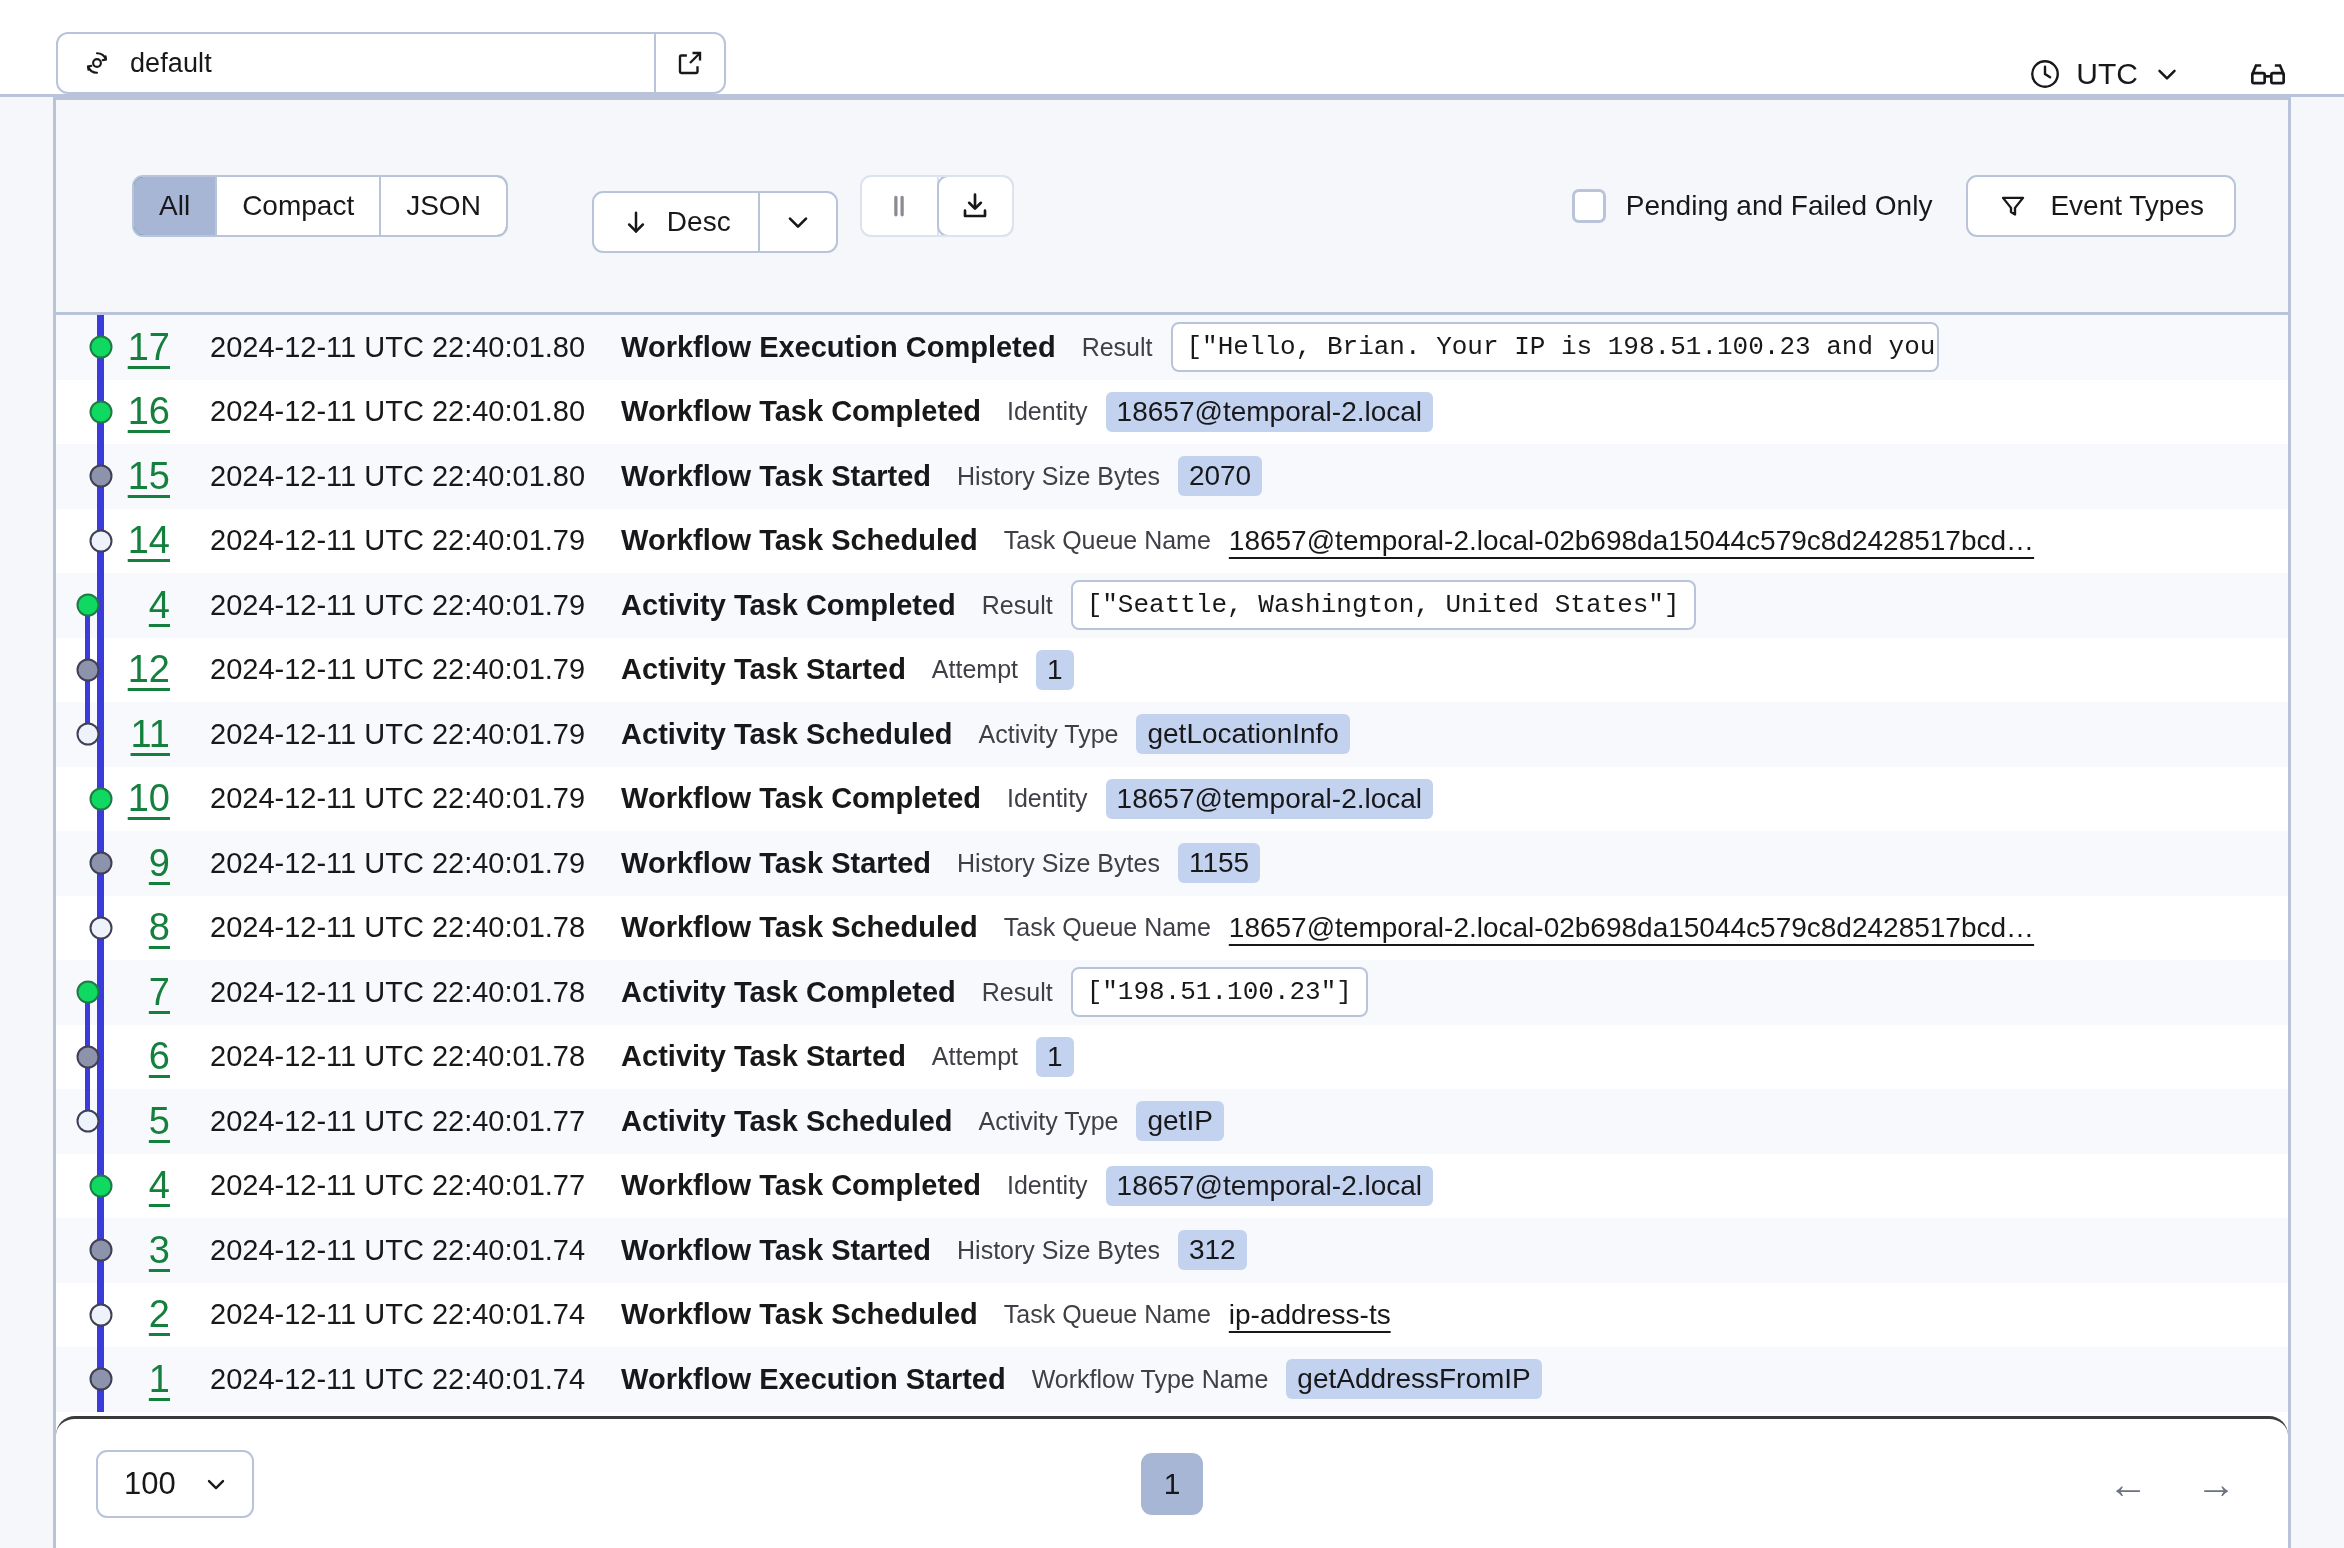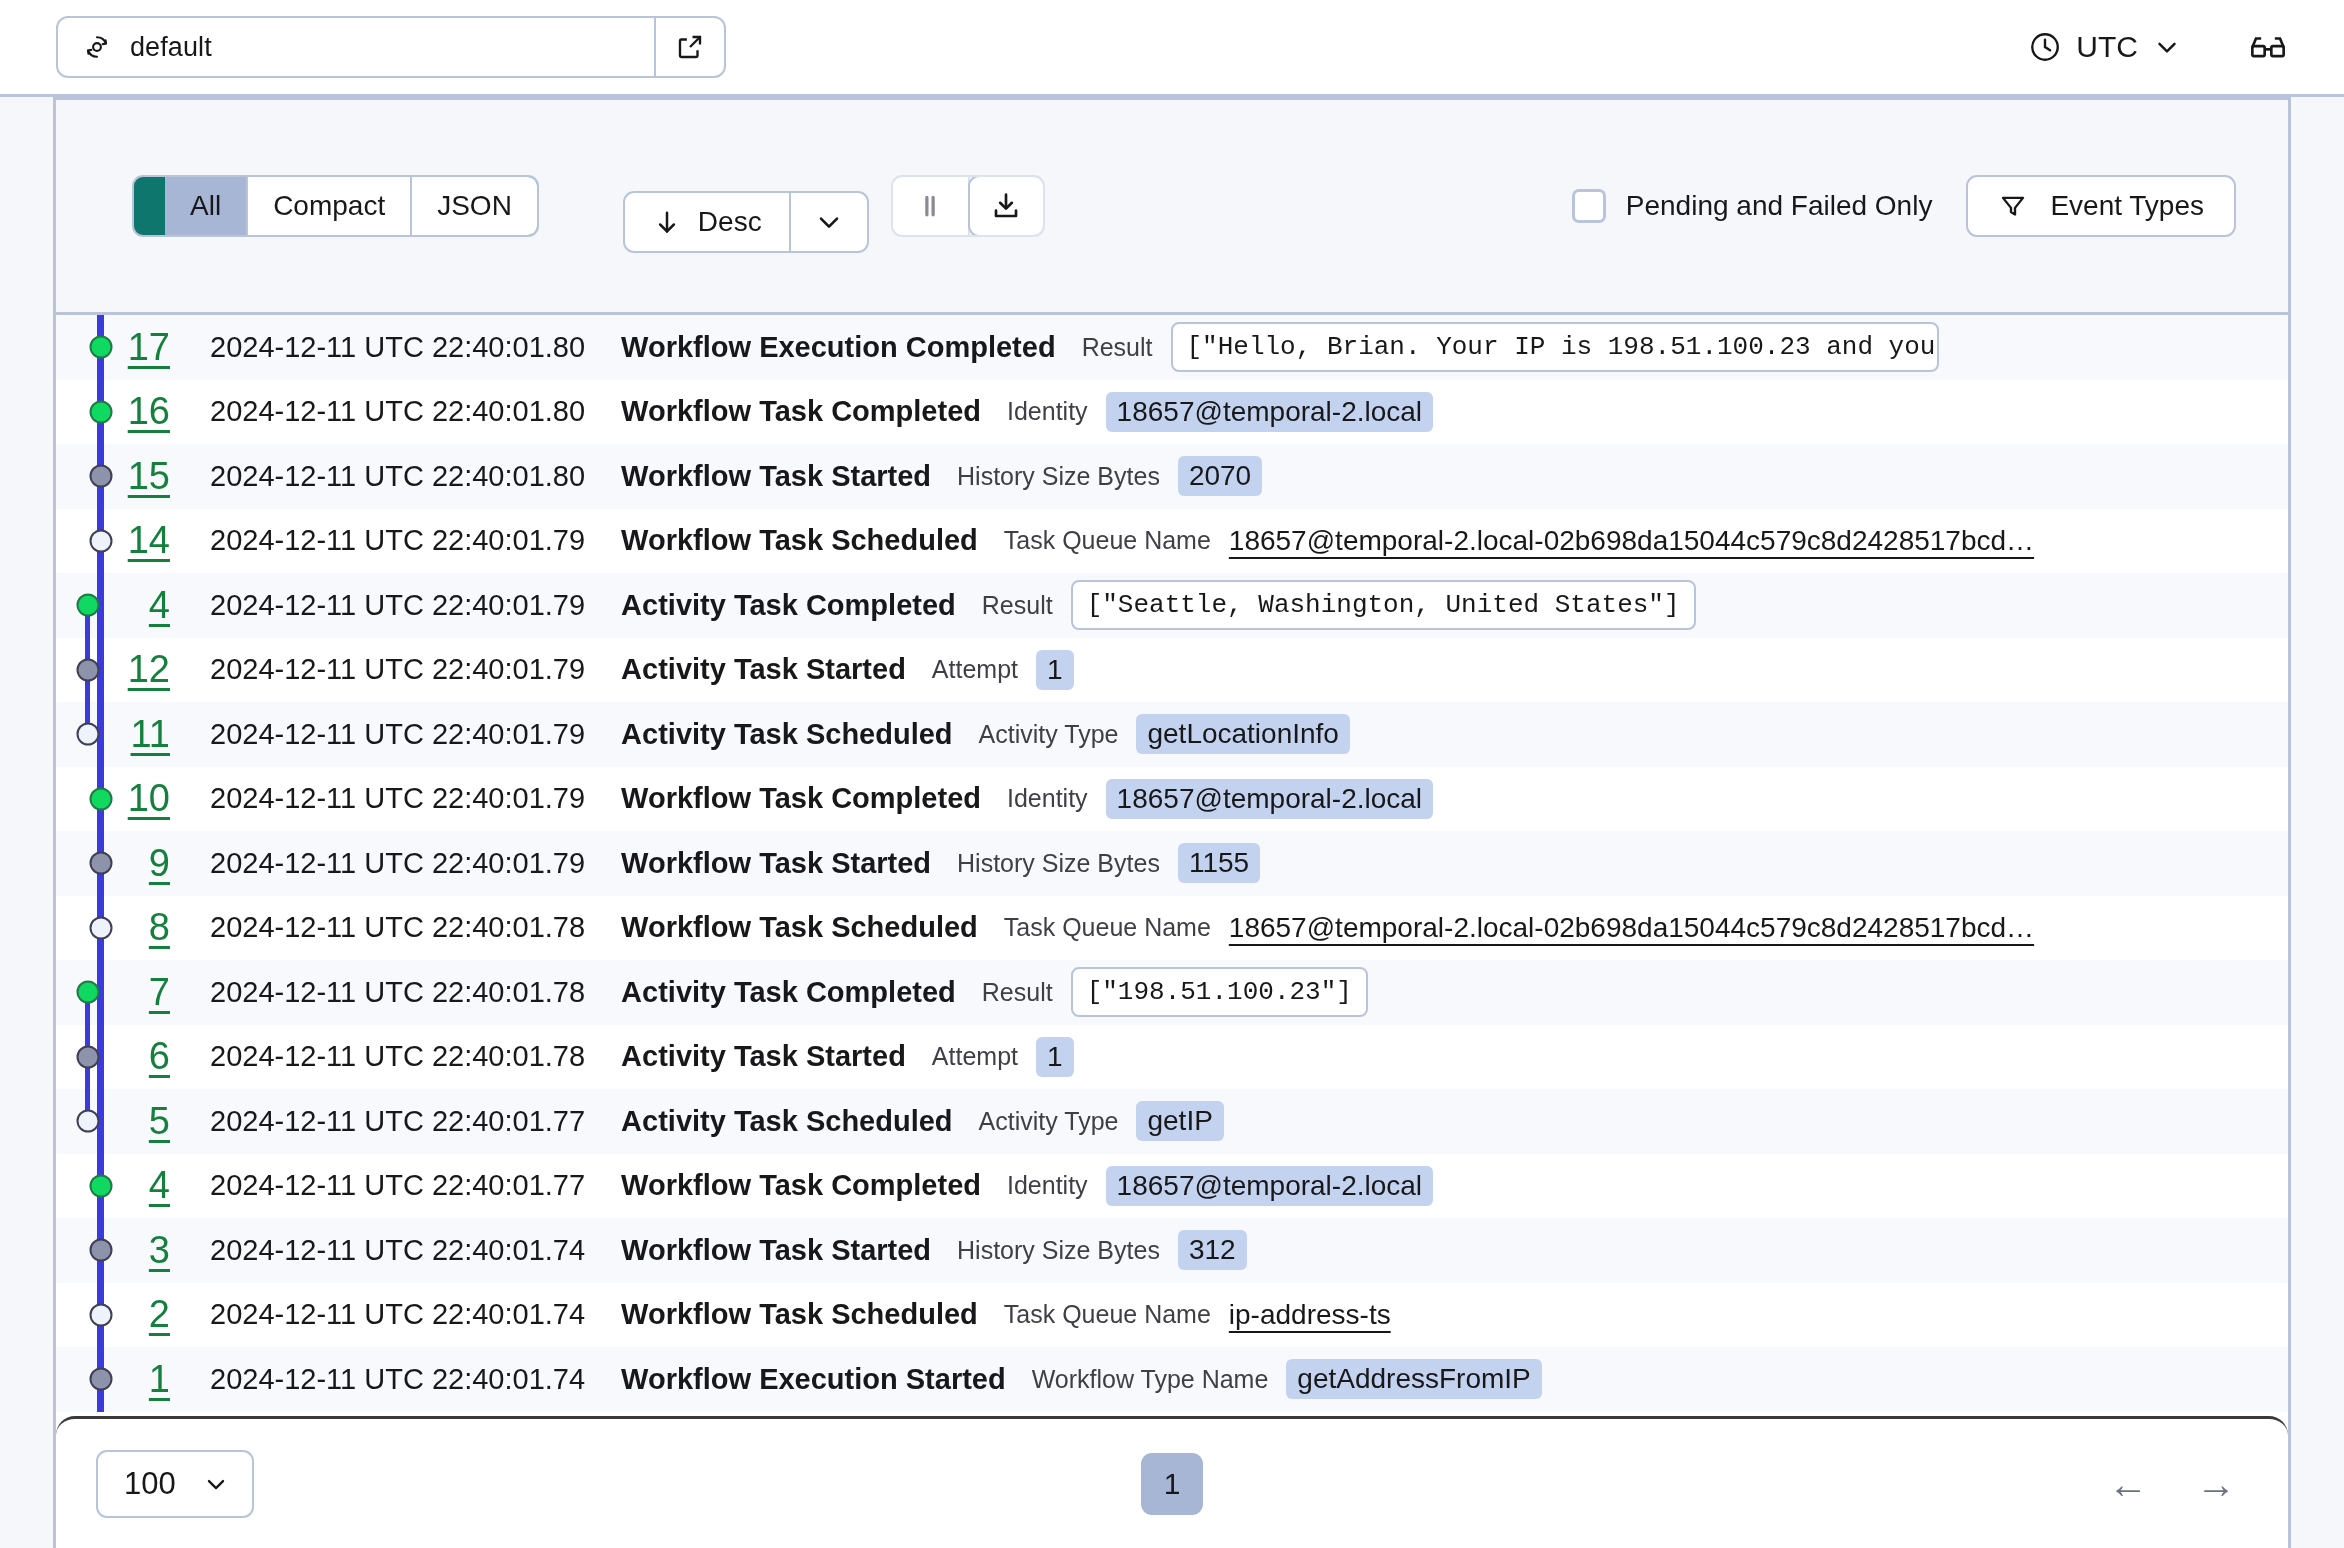--- a/index.html
+++ b/index.html
@@ -8,21 +8,21 @@
     background: #ffffff;
     font-family: "Liberation Sans", sans-serif;
     color: #18181b;
     overflow: hidden;
   }
 
   
   .topbar {
     height: 94px;
     display: flex;
-    align-items: center;
+    align-items: flex-end;
     padding: 0 56px 0 56px;
     background: #ffffff;
     position: relative;
   }
   .ns-group {
     display: flex;
     align-items: stretch;
     border: 2px solid #b9c4da;
     border-radius: 12px;
     height: 62px;
@@ -75,21 +75,20 @@
     align-items: center;
     padding: 0 52px 0 76px;
   }
   .seg {
     display: flex;
     border: 2px solid #b9c4da;
     border-radius: 11px;
     overflow: hidden;
     height: 62px;
     background: #0f766e;
-    padding-left: 31px;
   }
   .seg-btn {
     display: flex; align-items: center; justify-content: center;
     padding: 0 25px;
     font-size: 28px;
     color: #18181b;
     background: #ffffff;
     border-right: 2px solid #b9c4da;
     cursor: pointer;
   }

